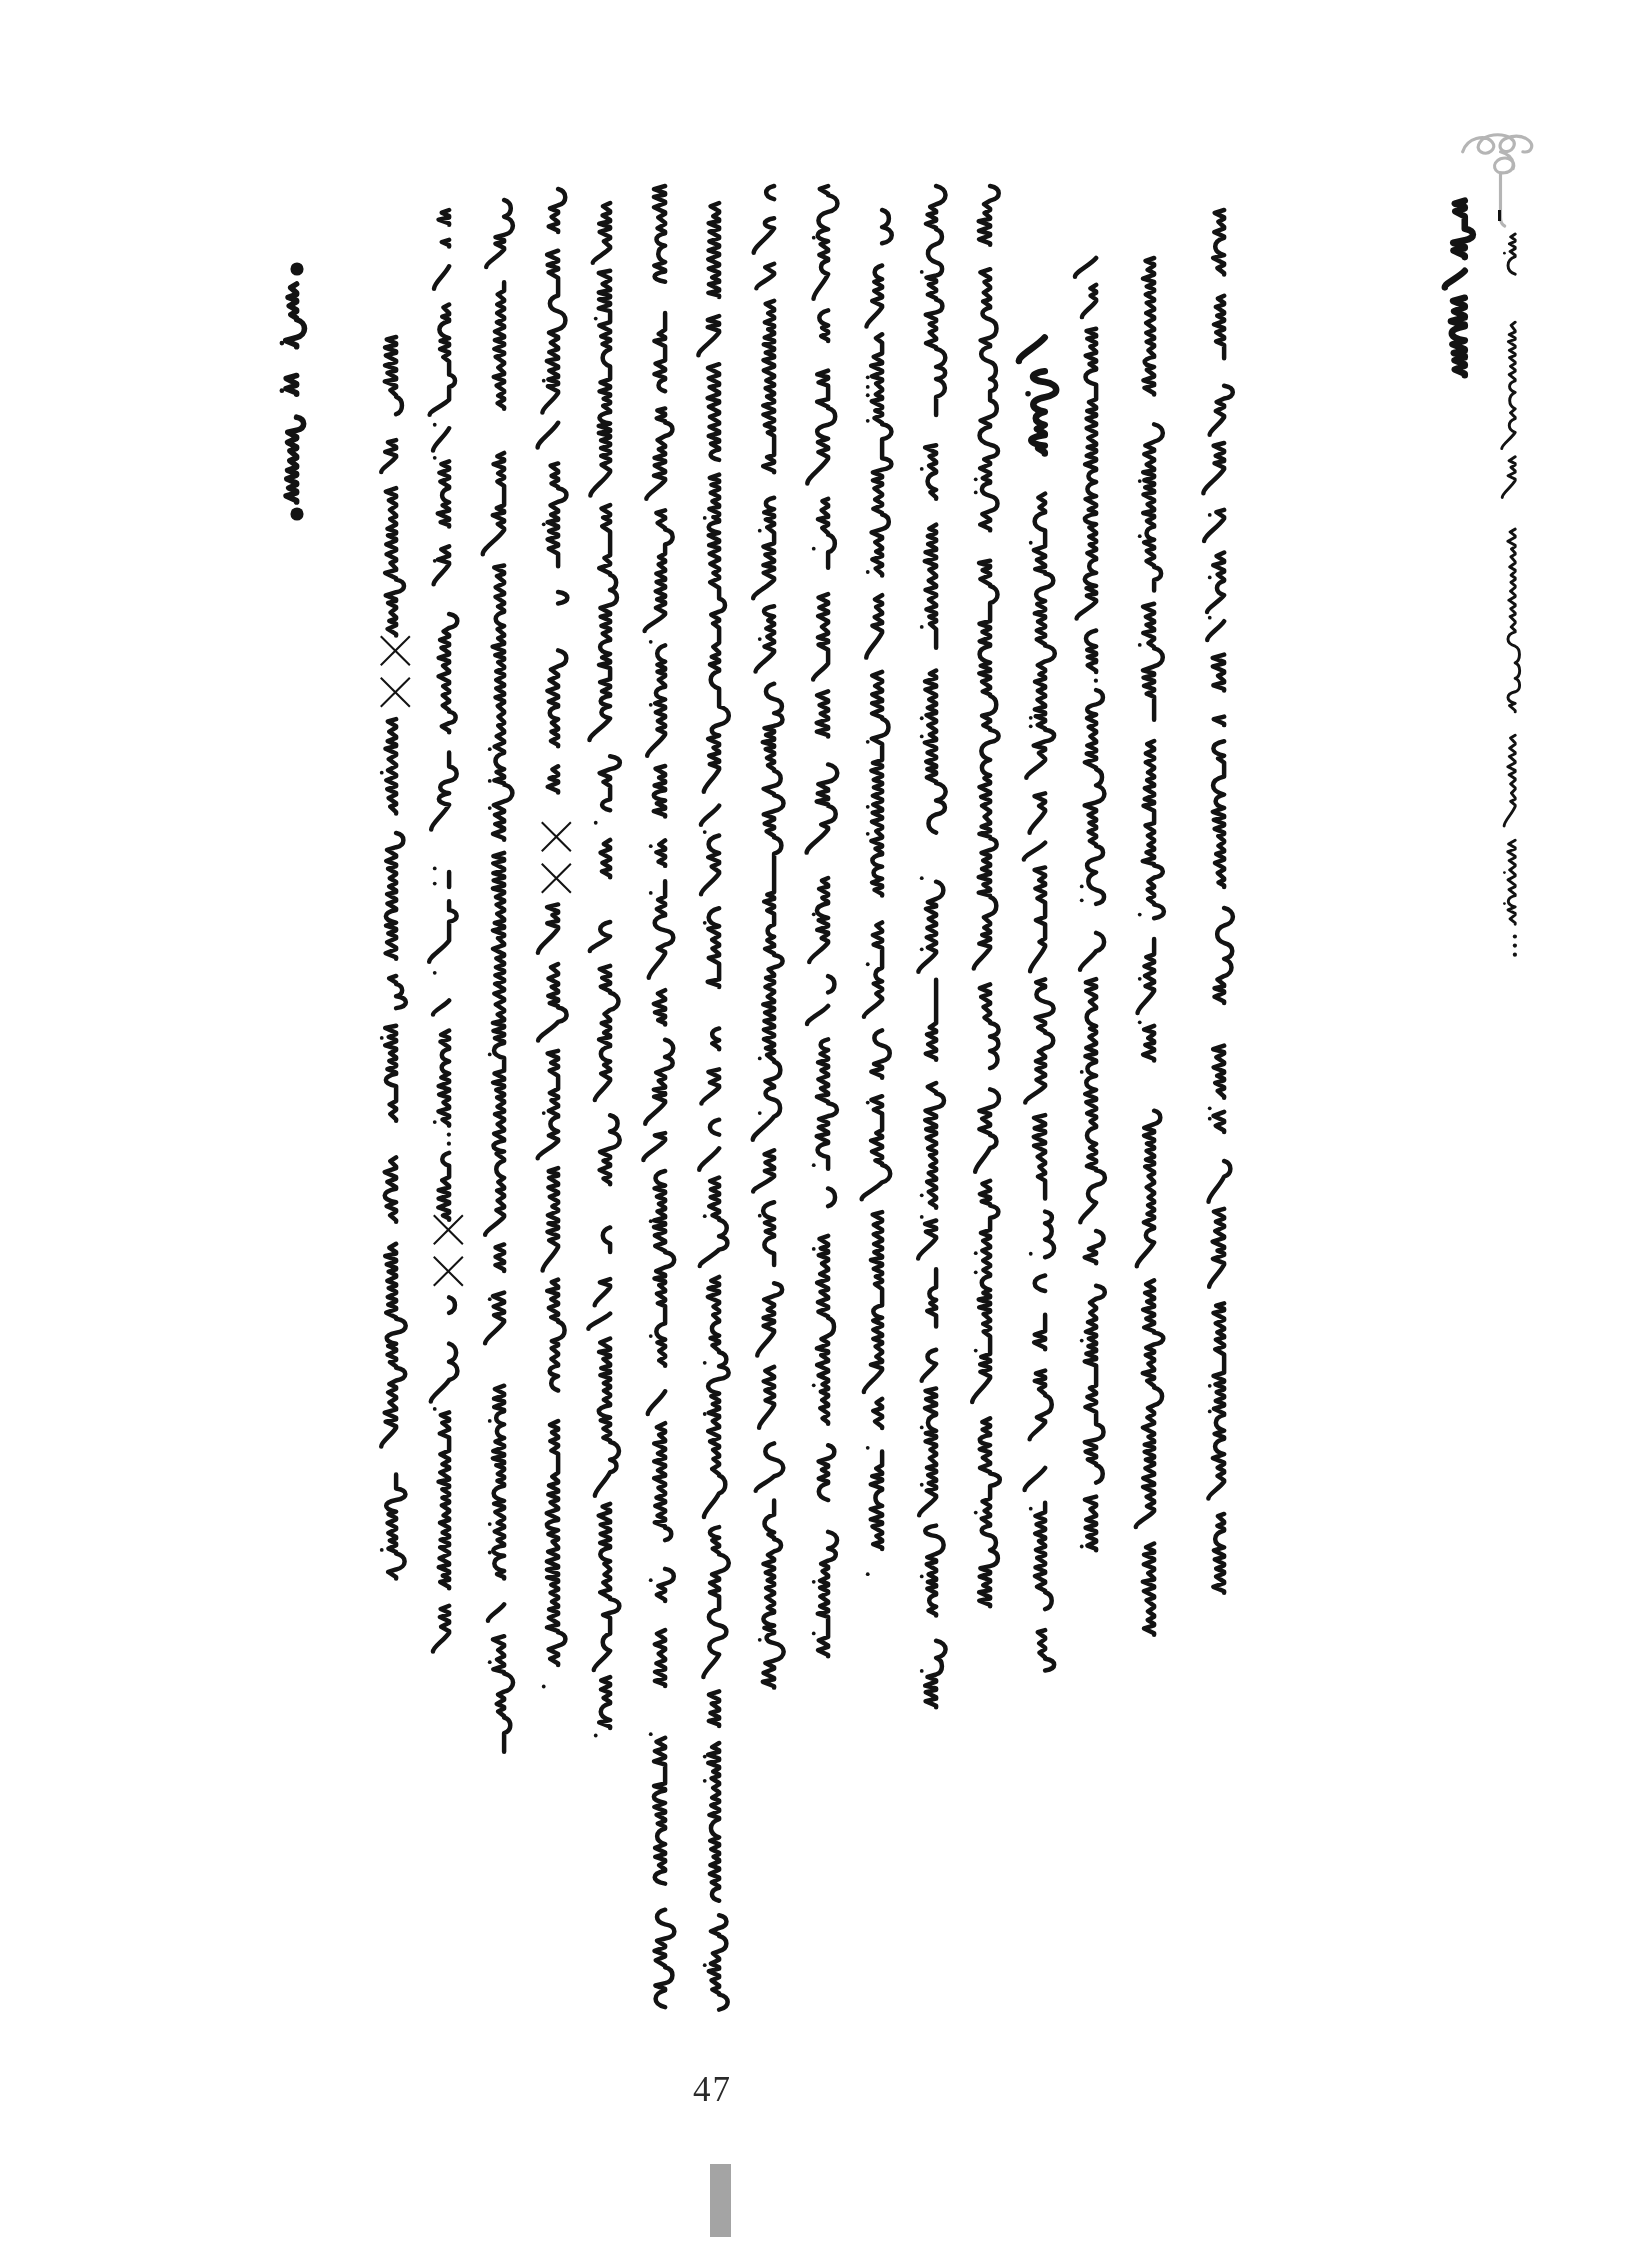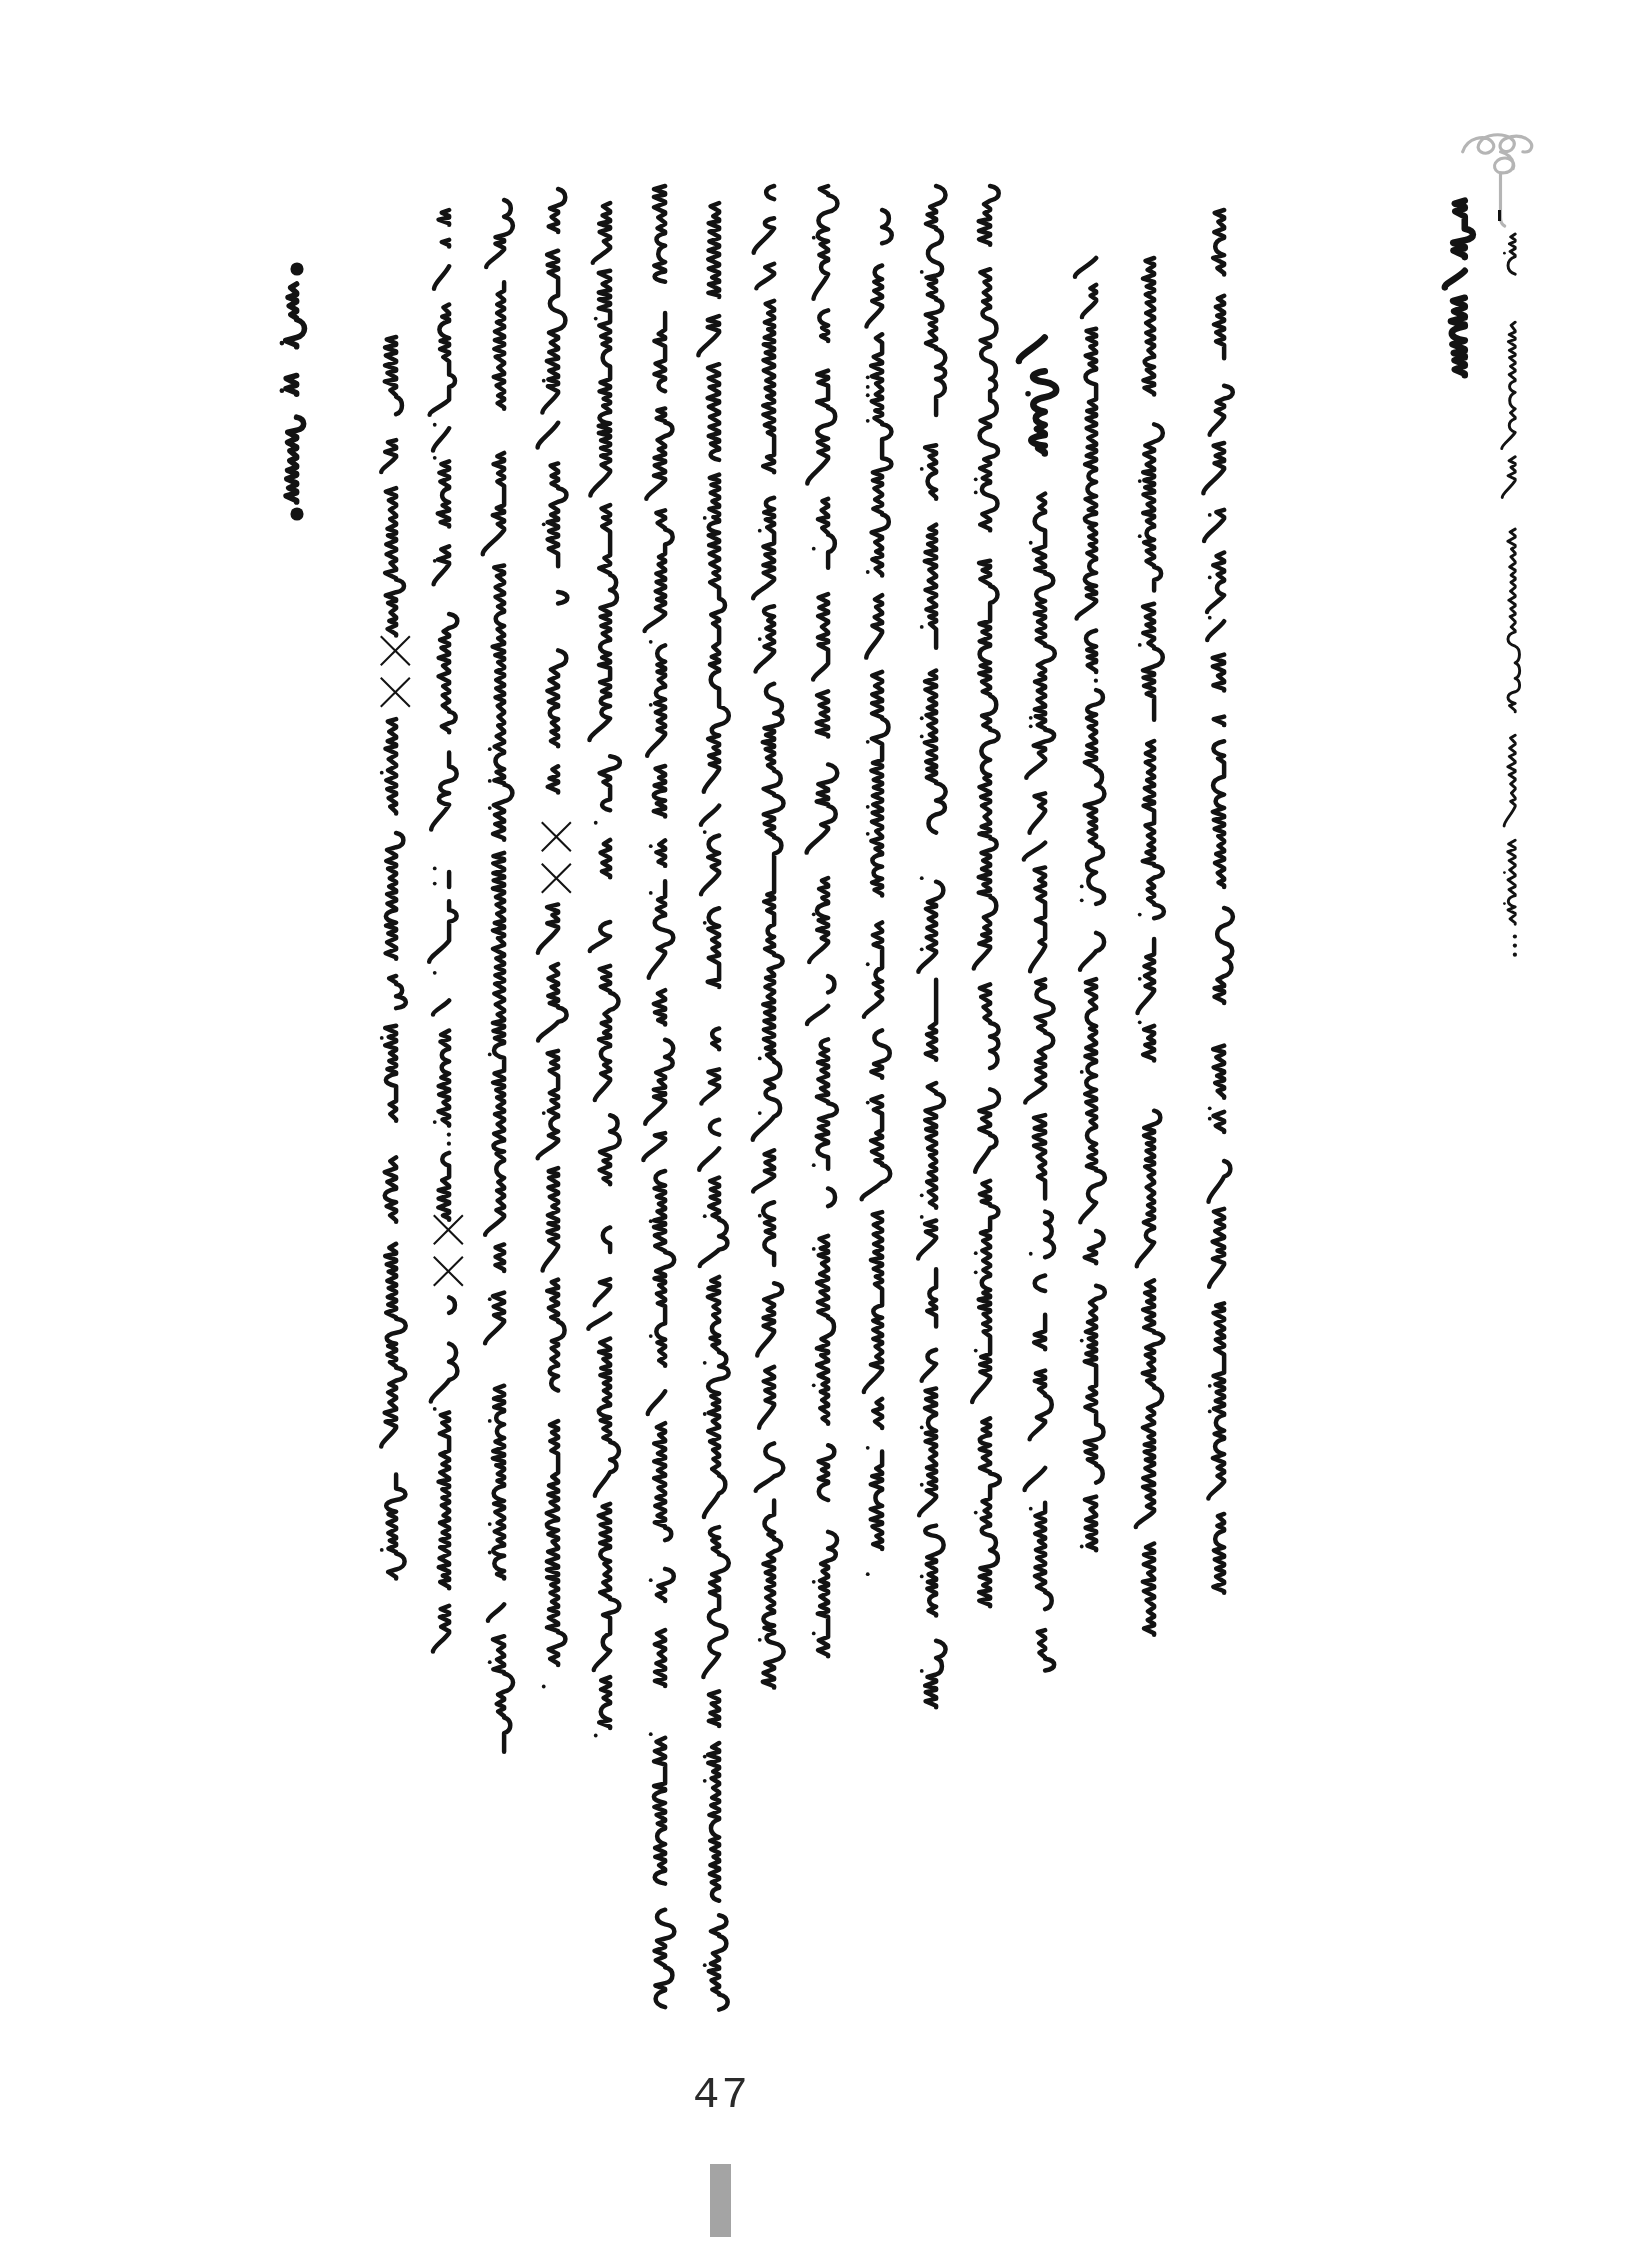--- a/index.html
+++ b/index.html
@@ -7,22 +7,22 @@
     position:relative;
     width:1639px;height:2261px;
     background:#ffffff;
     overflow:hidden;
     font-family:"Liberation Serif", serif;
   }
   .abs{position:absolute;}
   svg{display:block;overflow:visible;}
   .page-number{
     position:absolute;
-    font-family:Liberation Mono, monospace;
-    font-size:44px;
+    font-family:Liberation Serif, serif;
+    font-size:35px;
     letter-spacing:2.1px;
     color:#2a2a2a;
   }
   .edge-tab{position:absolute;}
 </style>
 </head>
 <body>
 
 <div class="page">
 

